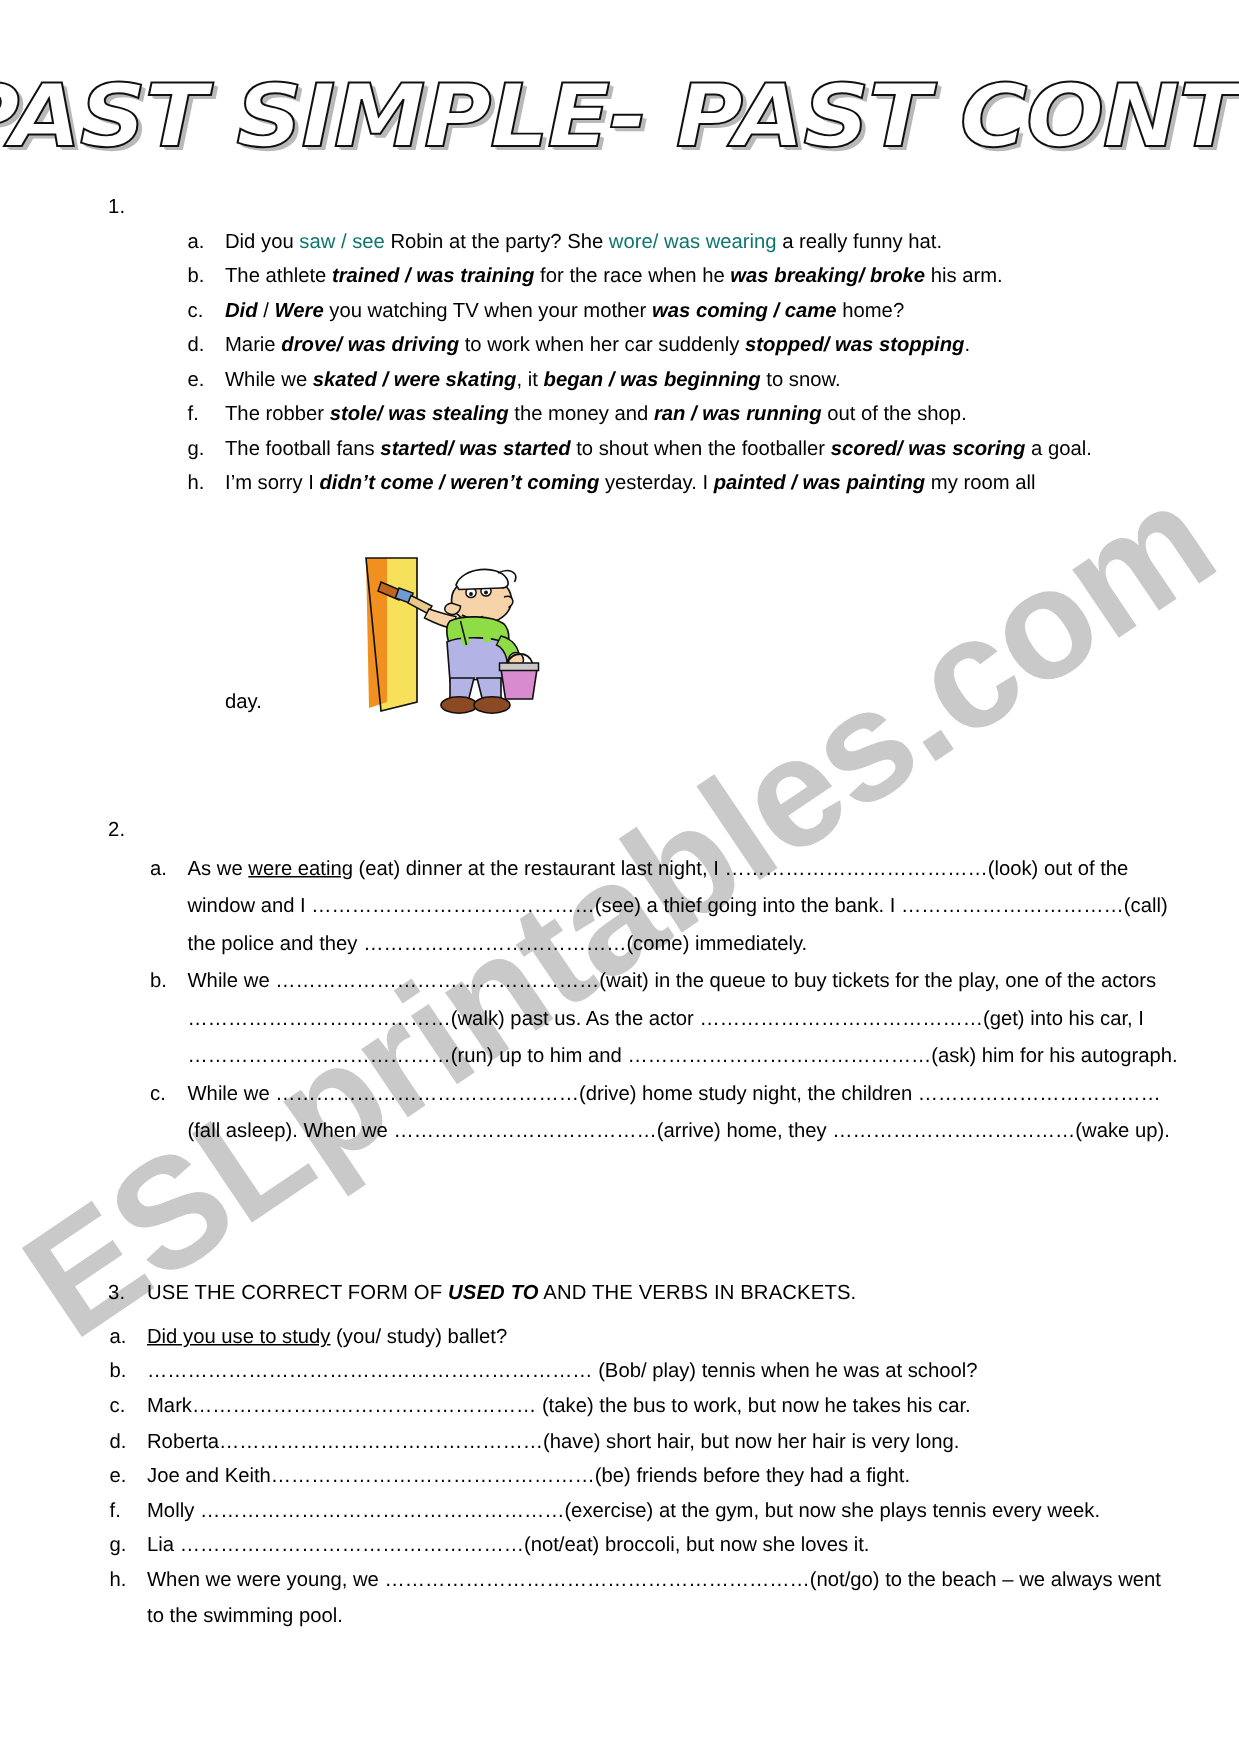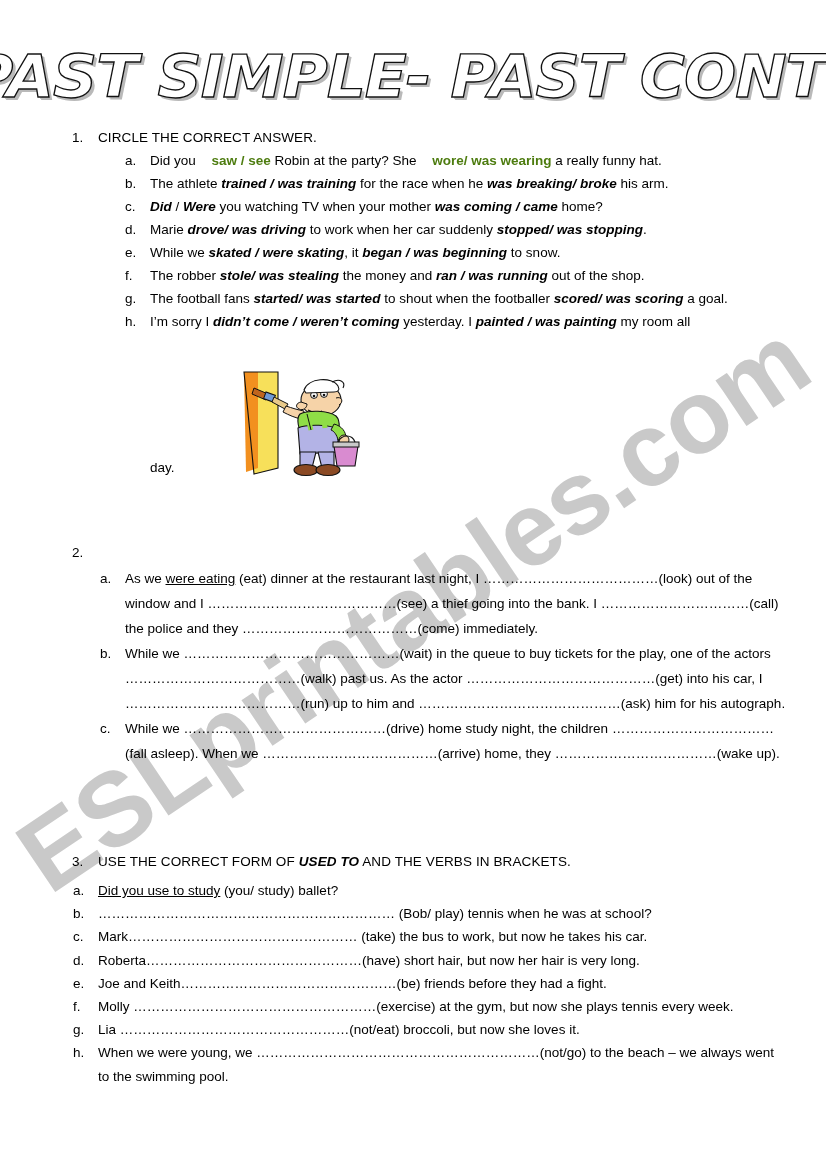--- a/index.html
+++ b/index.html
@@ -87,21 +87,21 @@
     line-height: 23px;
   }
   .item .lt {
     flex: 0 0 25px;
     width: 25px;
   }
   .item .tx {
     flex: 1 1 auto;
   }
   b { font-weight: bold; font-style: italic; }
-  .red { color: #4d7c0f; font-weight: bold; margin-left: 12px; }
+  .red { color: #0f766e; font-weight: normal; }
   .ul { text-decoration: underline; }
   .bi { font-weight: bold; font-style: italic; }
 
   
   #sec1 { top: 128px; }
   #sec1 .sec-head { padding-left: 72px; }
   #sec1 .items { padding-left: 125px; padding-top: 2px; padding-right: 56px; }
 
   
   #art {
@@ -138,21 +138,20 @@
 
 <div id="page">
 
   <div id="title-wrap">
     <div id="title">PAST SIMPLE- PAST CONTINUOUS</div>
   </div>
 
   <div class="section" id="sec1">
     <div class="sec-head">
       <span class="num">1.</span>
-      <span>CIRCLE THE CORRECT ANSWER.</span>
     </div>
     <div class="items">
 
       <div class="item">
         <span class="lt">a.</span>
         <span class="tx">Did you <span class="red">saw / see</span> Robin at the party? She <span class="red">wore/ was wearing</span> a really funny hat.</span>
       </div>
 
       <div class="item">
         <span class="lt">b.</span>

